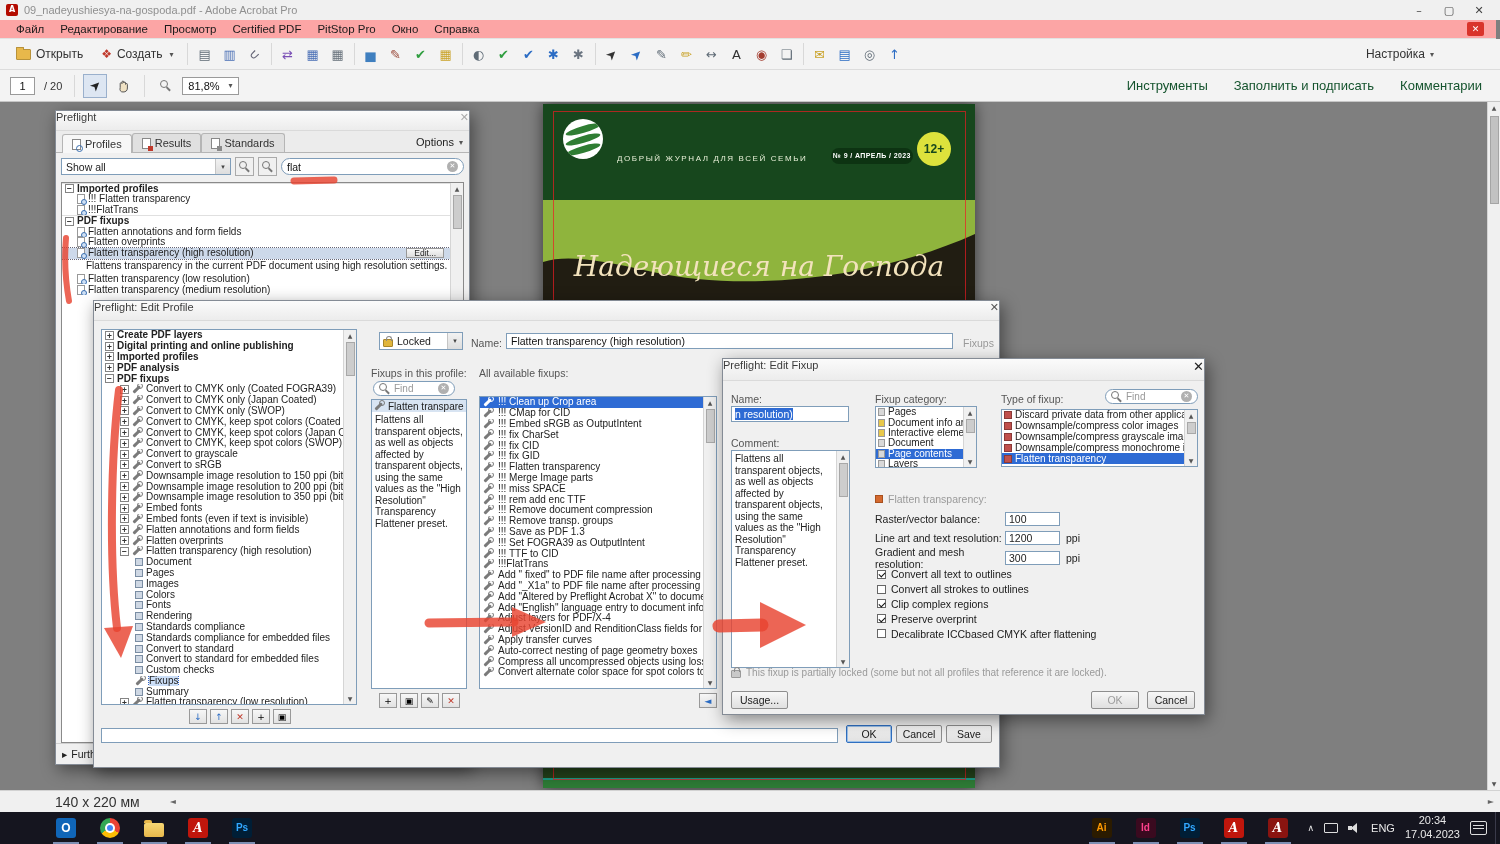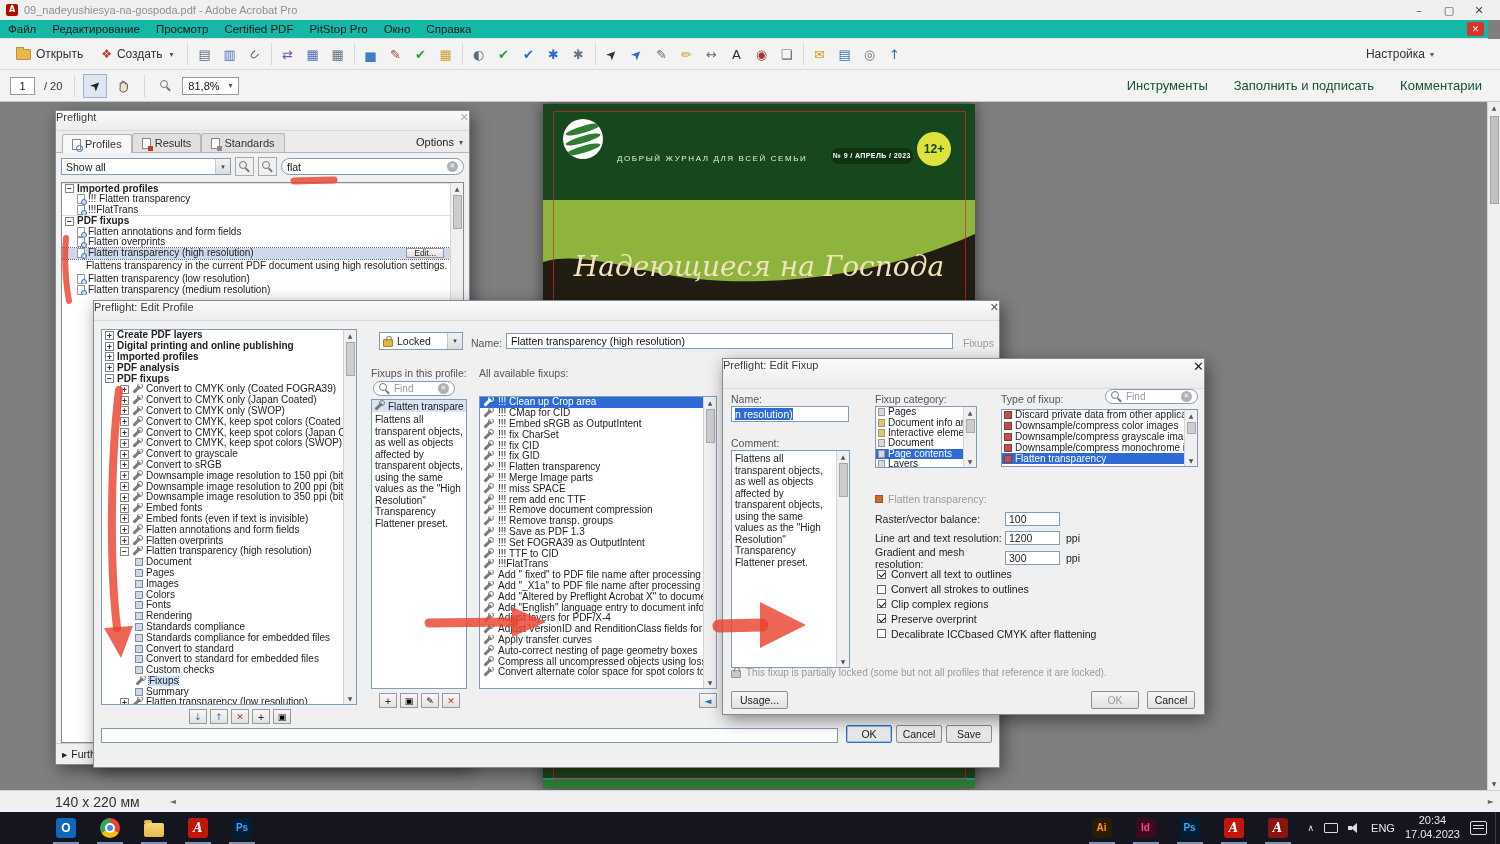--- a/index.html
+++ b/index.html
@@ -6,21 +6,21 @@
   html,body{background:#555}
   button{font:inherit;cursor:default}
   .screen{position:relative;width:1500px;height:844px;background:#7f7f7f;font-family:"Liberation Sans",sans-serif;overflow:hidden}
 
   
   .titlebar{position:absolute;top:0;left:0;right:0;height:20px;background:#f0f0f0;display:flex;align-items:center;padding:0 6px;z-index:60}
   .app-ico{width:12px;height:12px;background:#b30b00;color:#fff;font:bold 8px/12px "DejaVu Sans",sans-serif;text-align:center;border-radius:2px;margin-right:6px;flex:none}
   .title{font-size:11px;color:#8f8f8f;white-space:nowrap}
   .winbtns{margin-left:auto;display:flex}
   .wbtn{width:30px;text-align:center;font-size:11px;color:#444;font-family:"DejaVu Sans",sans-serif}
-  .menubar{position:absolute;top:20px;left:0;right:12px;height:19px;background:#14b8a6;border-bottom:1px solid #e2e2e2;display:flex;align-items:center;padding:0 0;z-index:60}
+  .menubar{position:absolute;top:20px;left:0;right:4px;height:19px;background:#fca5a5;border-bottom:1px solid #e2e2e2;display:flex;align-items:center;padding:0 8px;z-index:60}
   .menu-item{font-size:11.5px;color:#1a1a1a;padding:0 8px;white-space:nowrap}
   .doc-close{margin-left:auto;width:17px;height:14px;background:#d9342b;color:#fff;font-size:9px;line-height:14px;text-align:center;border-radius:2px;margin-right:4px}
 
   .toolbar{position:absolute;left:0;right:0;background:#f3f3f3;display:flex;align-items:center;z-index:60}
   .t1{top:39px;height:31px;border-bottom:1px solid #dcdcdc;padding:0 8px;gap:2px}
   .t2{top:70px;height:32px;border-bottom:1px solid #c6c6c6;padding:0 10px;gap:5px}
   .tb-open{display:flex;align-items:center;gap:5px;font-size:12px;color:#333;padding:0 8px;height:24px}
   .folder-s{width:15px;height:11px;background:#e8b84b;border:1px solid #b8923a;border-radius:1px;position:relative;flex:none}
   .folder-s::before{content:"";position:absolute;top:-3px;left:-1px;width:6px;height:2px;background:#e8b84b;border:1px solid #b8923a;border-bottom:none;border-radius:1px 1px 0 0}
   .dd{font-size:8px;color:#555;margin-left:2px;font-family:"DejaVu Sans",sans-serif}
@@ -151,21 +151,21 @@
   .brow.sel{background:#2e6bd4;color:#fff}
   .brow.sel .wr::before{background:#fff}
   .brow.sel .wr::after{border-color:#fff}
   .arrowbtn{position:absolute;left:605px;top:392px;color:#2b6cc4}
   .bottomfield{position:absolute;left:7px;top:427px;width:737px;height:15px;background:#fff;border:1px solid #7f9db9}
   .profile-dlg>.btn{position:absolute;top:424px;width:46px;height:18px;padding:0}
   .b-ok{left:752px}.b-cancel{left:802px}.b-save{left:852px}
 
   
   .fixup-dlg{left:722px;top:256px;width:483px;height:357px;z-index:30}
-  .fixup-dlg .dtitle{height:30px}
+  .fixup-dlg .dtitle{height:22px}
   .fname-lbl{left:8px;top:34px}
   .fname-input{position:absolute;left:8px;top:47px;width:118px;height:16px;background:#fff;border:1px solid #7f9db9;font-size:10.5px;line-height:14px;padding-left:3px;overflow:hidden;white-space:nowrap}
   .selhl{background:#2e6bd4;color:#fff}
   .fcomment-lbl{left:8px;top:78px}
   .fcomment{position:absolute;left:8px;top:91px;width:119px;height:218px;background:#fff;border:1px solid #7f9db9;font-size:10px;line-height:11.5px;color:#222;padding:2px 3px;overflow:hidden}
   .fcomment .sb-v{border-left:1px solid #d5d5d5}
   .fcomment-text{margin-right:13px}
   .fcat-lbl{left:152px;top:34px}
   .fcat{position:absolute;left:152px;top:47px;width:102px;height:62px;background:#fff;border:1px solid #7f9db9;overflow:hidden;padding-right:13px}
   .crow{display:flex;align-items:center;gap:3px;height:10.4px;font-size:10px;line-height:10px;padding-left:2px;white-space:nowrap;overflow:hidden}

